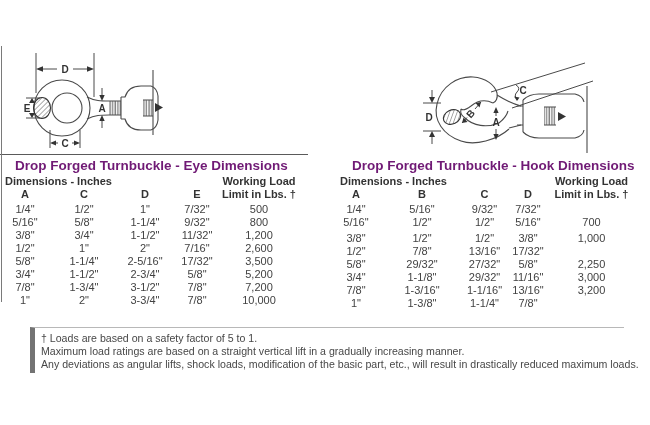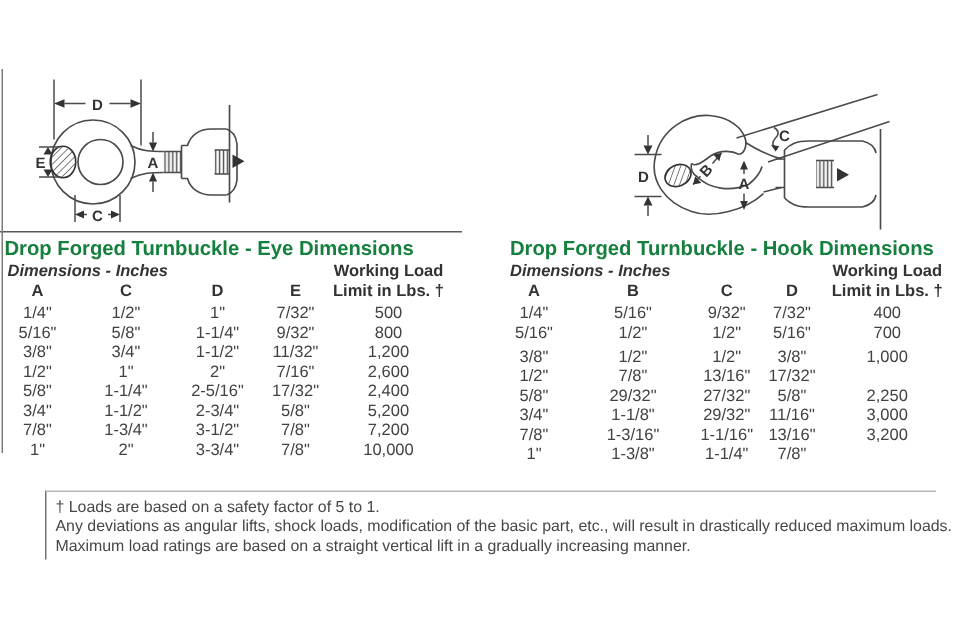--- a/index.html
+++ b/index.html
@@ -8,33 +8,33 @@
     background:#ffffff;
     font-family:"Liberation Sans","DejaVu Sans",sans-serif;
     color:#3f3f3f;
   }
   .abs{position:absolute;}
   
   .hline{position:absolute;height:1px;background:#5a5a5a;}
   .vline{position:absolute;width:1px;background:#7a7a7a;}
   
   .tbl{position:absolute;}
-  .t-title{font-size:13.5px;font-weight:bold;color:#15803d;line-height:19px;white-space:nowrap;}
+  .t-title{font-size:13.5px;font-weight:bold;color:#701a75;line-height:19px;white-space:nowrap;padding-left:12px;}
   .sub-row,.hdr-row{height:13px;line-height:13px;font-size:11px;font-weight:bold;color:#333;}
   .grid-eye{display:grid;grid-template-columns:50px 68px 54px 50px 74px;}
   .grid-hook{display:grid;grid-template-columns:52px 80px 45px 42px 85px;}
   .cell{text-align:center;white-space:nowrap;overflow:visible;}
-  .cell.left{text-align:left;font-style:italic;}
+  .cell.left{text-align:left;}
   .drow{height:13px;line-height:13px;font-size:11px;color:#424242;}
   .drow.gapped{margin-top:3px;}
   .rows{margin-top:2px;}
   
   .footnote-box{
     position:absolute;left:30px;top:327px;width:594px;height:46px;
-    border-top:1px solid #b8b8b8;border-left:1px solid #737373;
+    border-top:1px solid #b8b8b8;border-left:5px solid #737373;
     padding:4px 0 0 6px;box-sizing:border-box;
     font-size:10.6px;line-height:13px;color:#474747;
   }
   .footnote-box div{white-space:nowrap;}
   svg text{font-family:"Liberation Sans","DejaVu Sans",sans-serif;font-weight:bold;fill:#333;}
 </style>
 </head>
 <body>
 
 <svg class="abs" style="left:5px;top:40px;" width="165" height="122" viewBox="0 0 165 122">
@@ -170,21 +170,21 @@
         <div class="cell">1"</div>
         <div class="cell">2"</div>
         <div class="cell">7/16"</div>
         <div class="cell">2,600</div>
       </div>
       <div class="grid-eye drow">
         <div class="cell">5/8"</div>
         <div class="cell">1-1/4"</div>
         <div class="cell">2-5/16"</div>
         <div class="cell">17/32"</div>
-        <div class="cell">2,400</div>
+        <div class="cell">3,500</div>
       </div>
       <div class="grid-eye drow">
         <div class="cell">3/4"</div>
         <div class="cell">1-1/2"</div>
         <div class="cell">2-3/4"</div>
         <div class="cell">5/8"</div>
         <div class="cell">5,200</div>
       </div>
       <div class="grid-eye drow">
         <div class="cell">7/8"</div>
@@ -215,21 +215,20 @@
     <div class="cell">C</div>
     <div class="cell">D</div>
     <div class="cell">Limit in Lbs. †</div>
   </div>
   <div class="rows" id="hook-rows">
       <div class="grid-hook drow">
         <div class="cell">1/4"</div>
         <div class="cell">5/16"</div>
         <div class="cell">9/32"</div>
         <div class="cell">7/32"</div>
-        <div class="cell">400</div>
       </div>
       <div class="grid-hook drow">
         <div class="cell">5/16"</div>
         <div class="cell">1/2"</div>
         <div class="cell">1/2"</div>
         <div class="cell">5/16"</div>
         <div class="cell">700</div>
       </div>
       <div class="grid-hook drow gapped">
         <div class="cell">3/8"</div>
@@ -269,15 +268,15 @@
         <div class="cell">1"</div>
         <div class="cell">1-3/8"</div>
         <div class="cell">1-1/4"</div>
         <div class="cell">7/8"</div>
       </div>
     </div>
 </div>
 
 <div class="footnote-box">
   <div>† Loads are based on a safety factor of 5 to 1.</div>
+  <div>Maximum load ratings are based on a straight vertical lift in a gradually increasing manner.</div>
   <div>Any deviations as angular lifts, shock loads, modification of the basic part, etc., will result in drastically reduced maximum loads.</div>
-  <div>Maximum load ratings are based on a straight vertical lift in a gradually increasing manner.</div>
 </div>
 
 </body></html>

